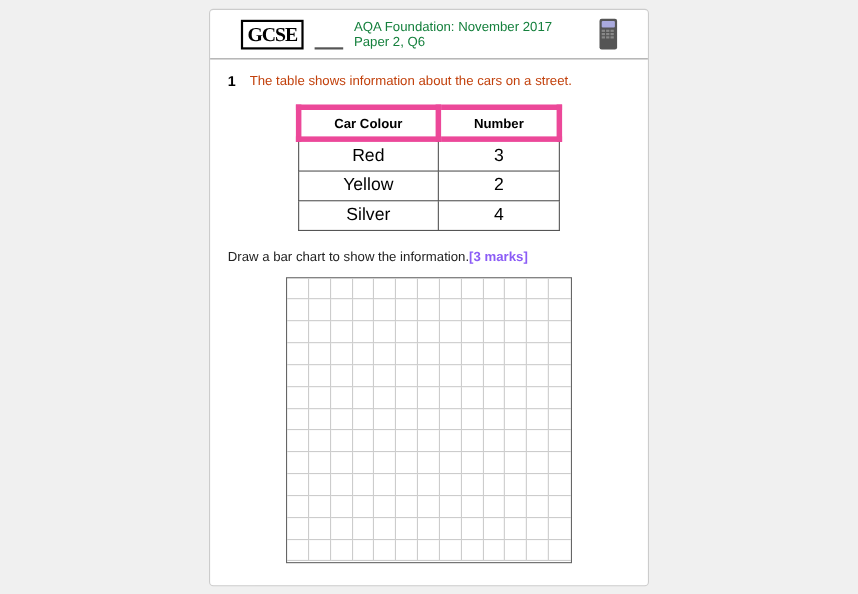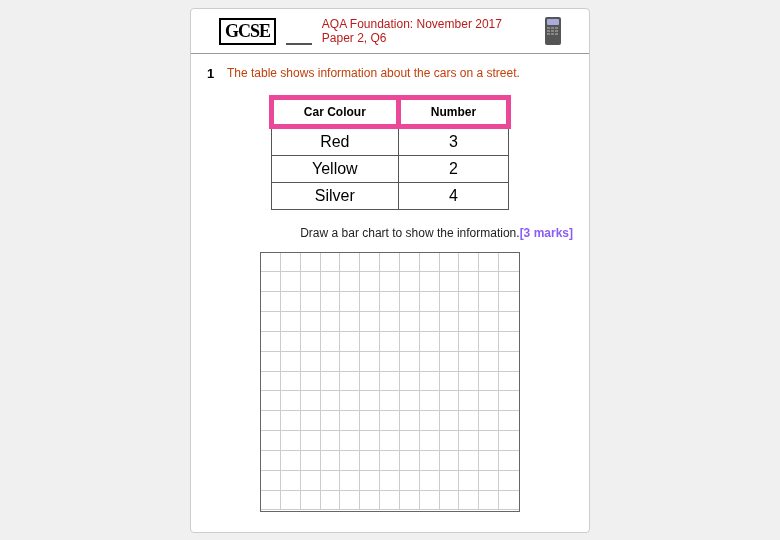--- a/index.html
+++ b/index.html
@@ -49,21 +49,21 @@
     .header-line {
       width: 30px;
       height: 2px;
       background: #555;
       display: inline-block;
       vertical-align: middle;
     }
 
     .header-title {
       font-size: 12px;
-      color: #b91c1c;
+      color: #15803d;
     }
 
     .calculator-icon {
       margin-left: auto;
       width: 18px;
       height: 28px;
       background: #555;
       border-radius: 2px;
       display: flex;
       flex-direction: column;
@@ -131,21 +131,21 @@
 
     .data-table td {
       border: 1px solid #555;
       padding: 4px 30px;
       text-align: center;
       font-size: 16px;
     }
 
     .task-row {
       display: flex;
-      justify-content: flex-end;
+      justify-content: flex-start;
       align-items: center;
       margin-bottom: 12px;
     }
 
     .task-text {
       font-size: 12px;
       color: #222;
     }
 
     .marks-badge {

